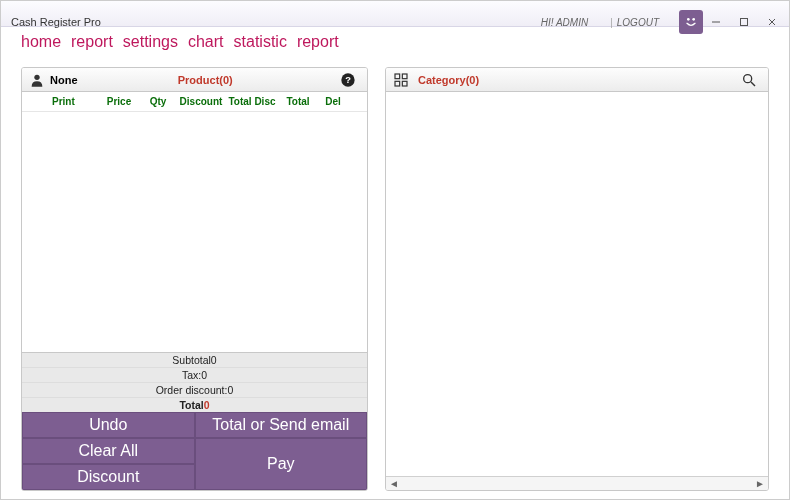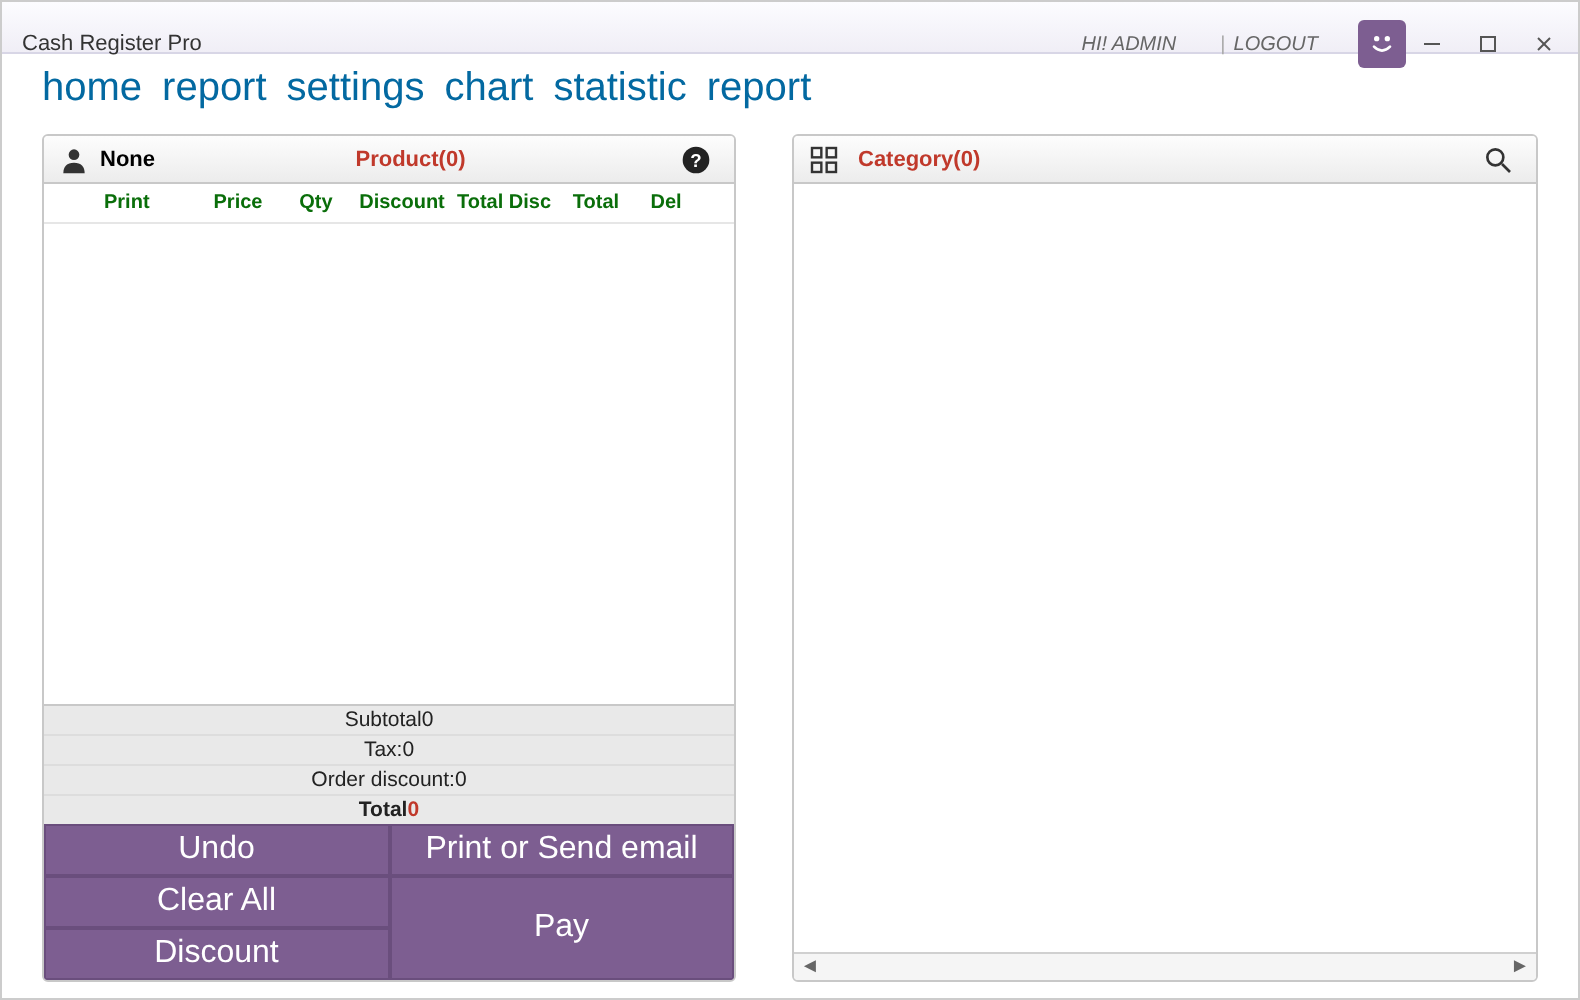--- a/index.html
+++ b/index.html
@@ -9,23 +9,23 @@
   .titlebar .spacer{flex:1;}
   .win-chrome{display:flex; align-items:center; gap:6px;}
   .logo-badge{width:24px;height:24px;background:#7d5e91;border-radius:3px;display:flex;align-items:center;justify-content:center;margin:0 2px;}
   .logo-badge svg{width:16px;height:16px;}
   .win-btn{width:22px;height:18px;display:flex;align-items:center;justify-content:center;color:#555;font-size:11px;}
   .win-btn svg{width:10px;height:10px;}
   .user-greet{color:#666;font-size:10px;margin-right:18px;font-style:italic;}
   .user-sep{color:#aaa;font-size:10px;margin:0 4px;}
   
   .main-nav{display:flex;gap:10px;padding:6px 20px 10px 20px;}
-  .main-nav span{color:#0369a1;font-size:20px;font-weight:400;cursor:pointer;}
+  .main-nav span{color:#be185d;font-size:16px;font-weight:400;cursor:pointer;}
   
-  .workspace{position:absolute;top:66px;left:20px;right:20px;bottom:8px;display:flex;gap:12px;}
+  .workspace{position:absolute;top:66px;left:20px;right:20px;bottom:8px;display:flex;gap:1px;}
   .col-left{width:347px;display:flex;flex-direction:column;border:1px solid #c8c8c8;border-radius:3px;overflow:hidden;}
   .col-right{flex:1;display:flex;flex-direction:column;border:1px solid #c8c8c8;border-radius:3px;margin-left:16px;overflow:hidden;}
   
   .panel-hdr{height:24px;background:linear-gradient(#fdfdfd,#ececec);border-bottom:1px solid #c8c8c8;display:flex;align-items:center;padding:0 6px;font-size:11px;}
   .ico{width:18px;height:18px;display:flex;align-items:center;justify-content:center;margin-right:4px;}
   .ico svg{width:16px;height:16px;}
   .hdr-left{display:flex;align-items:center;}
   .hdr-spacer{flex:1;}
   .hdr-mid{color:#c0392b;font-weight:600;}
   .hdr-right-ico{margin-left:6px;}
@@ -154,21 +154,21 @@
         <span class="tot-val">0</span>
       </div>
       <div class="tot-row grand">
         <span class="tot-lbl">Total</span>
         <span class="tot-val">0</span>
       </div>
     </div>
 
     <div class="btn-grid">
       <div class="pos-btn">Undo</div>
-      <div class="pos-btn">Print or Send email</div>
+      <div class="pos-btn">Total or Send email</div>
       <div class="pos-btn">Clear All</div>
       <div class="pos-btn pay">Pay</div>
       <div class="pos-btn">Discount</div>
     </div>
   </div>
 
   <div class="col-right">
     <div class="panel-hdr">
       <span class="ico">
         <svg viewBox="0 0 24 24">

